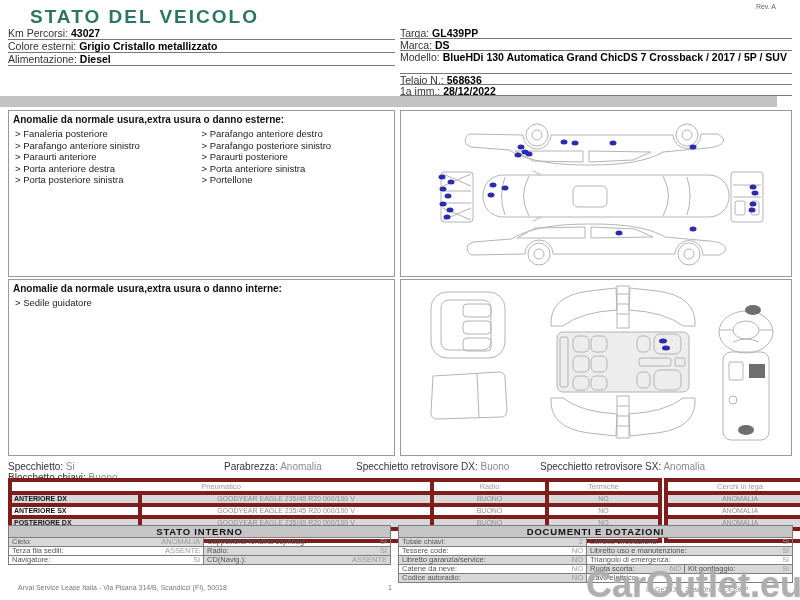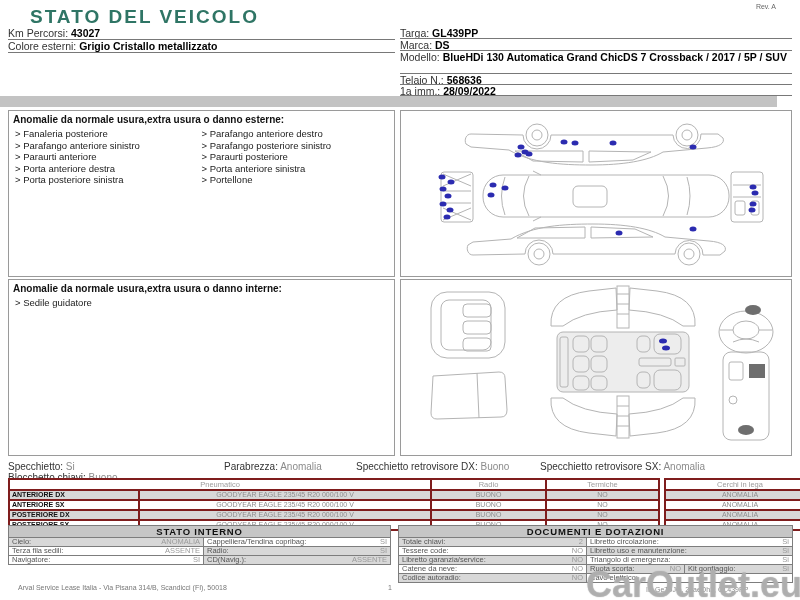--- a/index.html
+++ b/index.html
@@ -46,21 +46,21 @@
   .dots ellipse{fill:var(--dot_blue);stroke:none;}
 
   .checks{position:absolute;left:0;top:461px;width:800px;font-size:10px;}
   .chk{position:absolute;white-space:nowrap;}
   .clab{color:#333;}
   .cval{color:#8b8b8b;}
 
   table{border-collapse:collapse;table-layout:fixed;}
   .tyre-table{position:absolute;left:8px;top:478px;width:650px;font-size:7px;}
   .cerchi-table{position:absolute;left:664px;top:478px;width:152px;font-size:7px;}
-  .tyre-table td,.cerchi-table td{border:2px solid #7f1d1d;height:8px;padding:0 2px;
+  .tyre-table td,.cerchi-table td{border:4px solid #7f1d1d;height:8px;padding:0 2px;
       text-align:center;color:#8e8e8e;white-space:nowrap;overflow:hidden;vertical-align:middle;line-height:8px;margin-top:33px;}
   .tyre-table td.th,.cerchi-table td.th{color:#9c9c9c;font-size:7.5px;height:9px;background:#fff;}
   .tyre-table td.pos{font-weight:bold;color:#111;text-align:left;}
   tr.g td{background:var(--row_gray);}
 
   .kv-table{position:absolute;font-size:7.5px;}
   #stato-interno{left:8px;top:525px;width:382px;}
   #documenti{left:398px;top:525px;width:394px;padding-left:40px;}
   .kv-table td{border:1px solid #7d7d7d;height:8px;padding:0 3px;white-space:nowrap;
       overflow:hidden;vertical-align:middle;line-height:8px;}
@@ -88,20 +88,24 @@
 
   <div class="fields fields-left">
     <div class="frow">
       <span class="flabel">Km Percorsi:</span>
       <span class="fvalue">43027</span>
     </div>
     <div class="frow">
       <span class="flabel">Colore esterni:</span>
       <span class="fvalue">Grigio Cristallo metallizzato</span>
     </div>
+    <div class="frow">
+      <span class="flabel">Alimentazione:</span>
+      <span class="fvalue">Diesel</span>
+    </div>
   </div>
 
   <div class="fields fields-right">
     <div class="frow">
       <span class="flabel">Targa:</span>
       <span class="fvalue">GL439PP</span>
     </div>
     <div class="frow">
       <span class="flabel">Marca:</span>
       <span class="fvalue">DS</span>
@@ -109,21 +113,21 @@
     <div class="frow tall">
       <span class="flabel">Modello:</span>
       <span class="fvalue">BlueHDi 130 Automatica Grand ChicDS 7 Crossback / 2017 / 5P / SUV</span>
     </div>
     <div class="frow short">
       <span class="flabel">Telaio N.:</span>
       <span class="fvalue">568636</span>
     </div>
     <div class="frow short">
       <span class="flabel">1a imm.:</span>
-      <span class="fvalue">28/09/2022</span>
+      <span class="fvalue">28/12/2022</span>
     </div>
   </div>
 
   <div class="band"></div>
 
   <div class="panel panel-ext-list">
     <div class="panel-heading">Anomalie da normale usura,extra usura o danno esterne:</div>
     <div class="anom-cols">
       <div class="anom-col">
         <div class="anom-item">&gt; Fanaleria posteriore</div>

